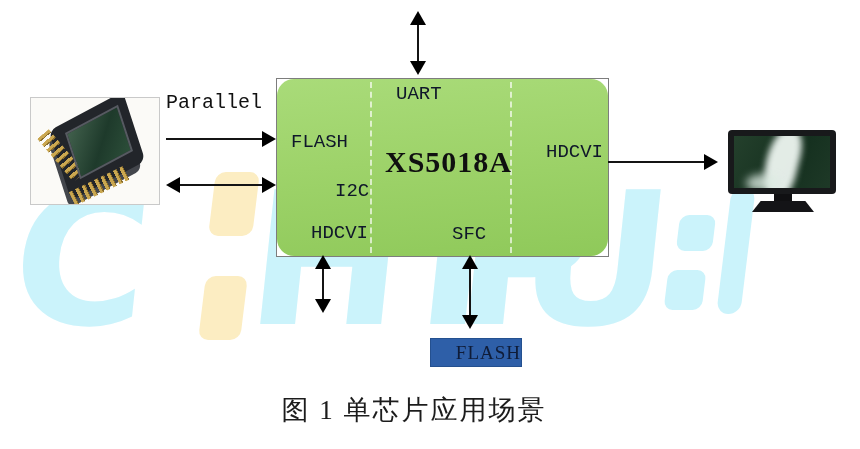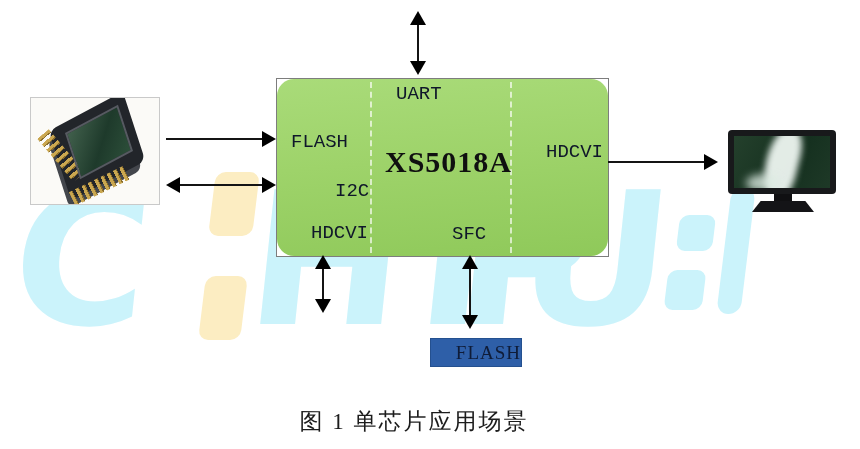--- a/index.html
+++ b/index.html
@@ -122,22 +122,22 @@
   .flash-box {
     position:absolute; left:430px; top:338px; width:90px; height:27px; z-index:3;
     background:var(--flash-blue, #2e5fa8); border:1px solid #24508f;
     display:flex; align-items:center; justify-content:flex-end;
   }
   .flash-label {
     font-family:"Liberation Serif", serif; font-size:19px; letter-spacing:1px;
     color:var(--flash-text, #0f1c38); font-weight:500;
   }
   .caption {
-    position:absolute; left:0; top:406px; width:828px; text-align:center; z-index:3;
-    font-family:"Liberation Serif", serif; font-size:23px; color:var(--caption, #1c1c1c);
+    position:absolute; left:0; top:392px; width:828px; text-align:center; z-index:3;
+    font-family:"Liberation Serif", serif; font-size:27px; color:var(--caption, #1c1c1c);
     letter-spacing:2px;
   }
 </style>
 </head>
 <body>
 
 <div class="stage">
 
   <div>
     <span class="wm-letter wm-c">C</span>
@@ -152,20 +152,21 @@
     <span class="wm-frag wm-frag-sq2"></span>
   </div>
 
   <div class="sensor-photo">
     <div class="chip-body"></div>
     <div class="pins-a"></div>
     <div class="pins-b"></div>
     <div class="chip-die"></div>
   </div>
 
+  <div class="parallel-label">Parallel</div>
 
   <div class="line-h" style="left:166px; top:138px; width:98px;"></div>
   <div class="head head-right" style="left:262px; top:131px;"></div>
 
   <div class="line-h" style="left:180px; top:184px; width:84px;"></div>
   <div class="head head-left" style="left:166px; top:177px;"></div>
   <div class="head head-right" style="left:262px; top:177px;"></div>
 
   <div class="line-v" style="left:417px; top:24px; height:40px;"></div>
   <div class="head head-up" style="left:410px; top:11px;"></div>

